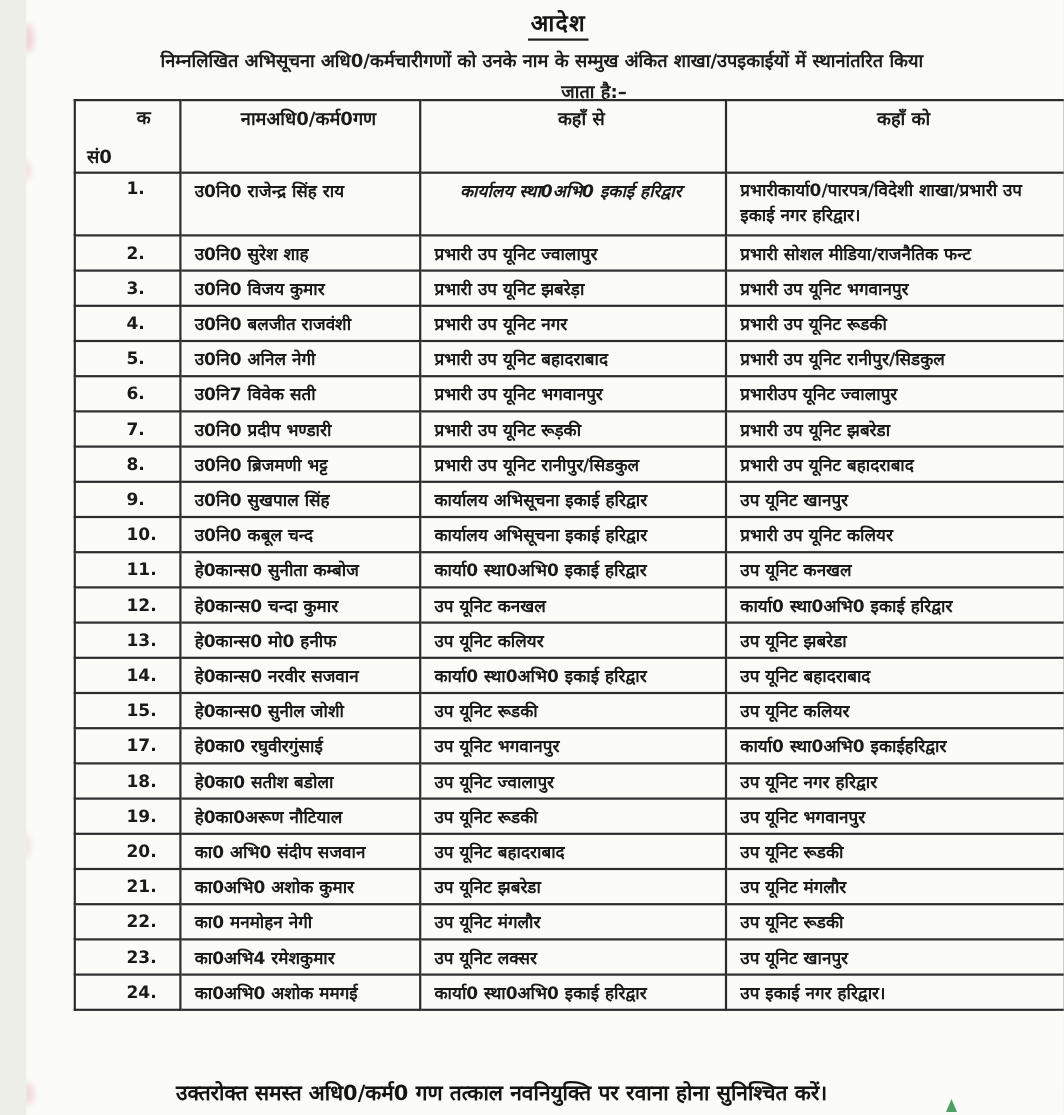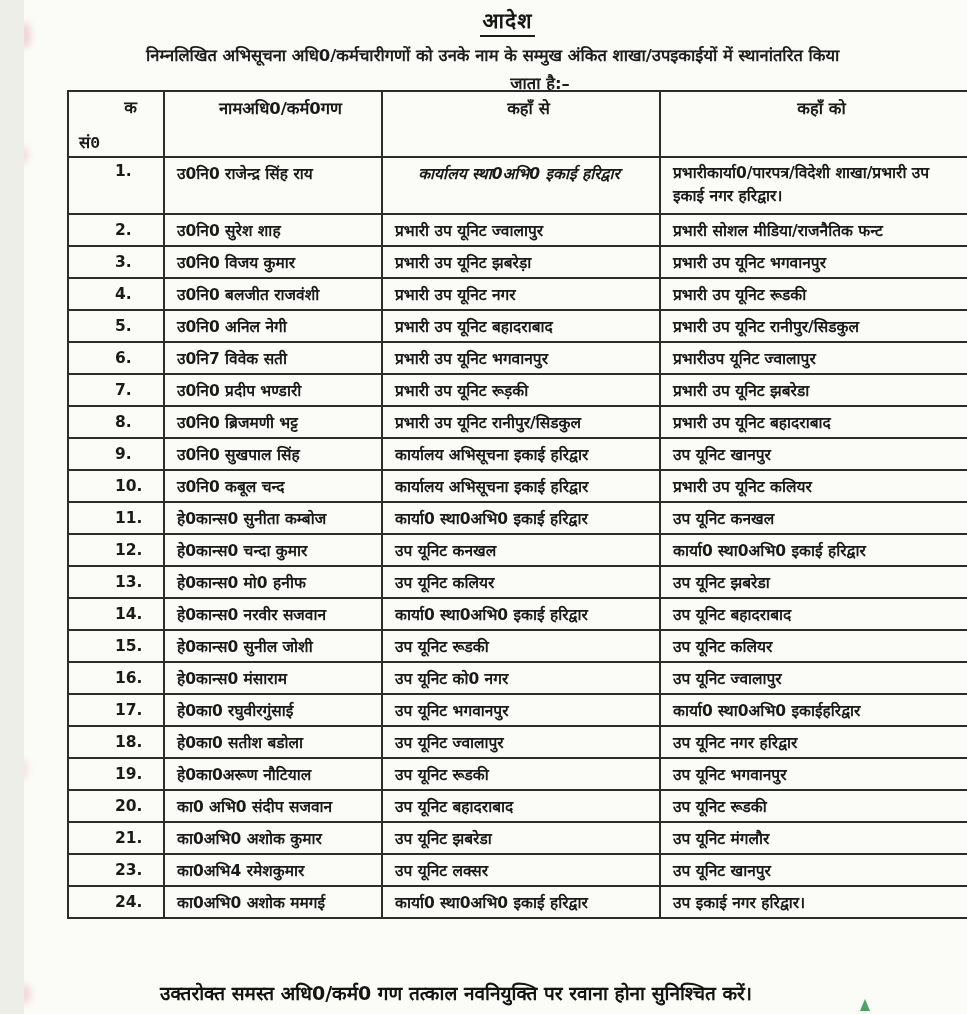--- a/index.html
+++ b/index.html
@@ -29,21 +29,21 @@
     border-collapse:collapse;table-layout:fixed;
   }
   th,td{
     border:2px solid #2c2c2c;color:#1a1a1a;font-weight:600;
     overflow:hidden;word-wrap:break-word;
   }
   thead th{height:59px;vertical-align:top;padding-top:4px;font-size:16.5px;}
   thead th.c-name,thead th.c-from,thead th.c-to{text-align:center;padding-left:16px;}
   th.c-sn{padding:0;}
   th.c-sn .k{text-align:right;padding:3px 26px 0 0;}
-  th.c-sn .s{text-align:left;padding:12px 4px 0 10px;font-family:Liberation Mono, monospace;}
+  th.c-sn .s{text-align:left;padding:12px 4px 0 10px;}
   tbody td{font-size:15.5px;}
   tbody tr{height:32px;}
   tbody tr.first{height:57px;}
   td.sn{padding-left:46px;vertical-align:middle;}
   td.name,td.from,td.to{padding-left:12px;padding-right:6px;vertical-align:middle;}
   tr.first td{vertical-align:top;padding-top:4px;}
   tr.first td.from{text-align:center;padding-left:2px;font-style:italic;}
   tr.first td.to{line-height:23px;border-radius:27px;}
   .footer{
     position:absolute;left:136px;top:980px;white-space:nowrap;
@@ -185,26 +185,20 @@
           <td class="from">कार्या0 स्था0अभि0 इकाई हरिद्वार</td>
           <td class="to">उप यूनिट बहादराबाद</td>
         </tr>
         <tr>
           <td class="sn">15.</td>
           <td class="name">हे0कान्स0 सुनील जोशी</td>
           <td class="from">उप यूनिट रूडकी</td>
           <td class="to">उप यूनिट कलियर</td>
         </tr>
         <tr>
-          <td class="sn">16.</td>
-          <td class="name">हे0कान्स0 मंसाराम</td>
-          <td class="from">उप यूनिट को0 नगर</td>
-          <td class="to">उप यूनिट ज्वालापुर</td>
-        </tr>
-        <tr>
           <td class="sn">17.</td>
           <td class="name">हे0का0 रघुवीरगुंसाई</td>
           <td class="from">उप यूनिट भगवानपुर</td>
           <td class="to">कार्या0 स्था0अभि0 इकाईहरिद्वार</td>
         </tr>
         <tr>
           <td class="sn">18.</td>
           <td class="name">हे0का0 सतीश बडोला</td>
           <td class="from">उप यूनिट ज्वालापुर</td>
           <td class="to">उप यूनिट नगर हरिद्वार</td>
@@ -221,20 +215,26 @@
           <td class="from">उप यूनिट बहादराबाद</td>
           <td class="to">उप यूनिट रूडकी</td>
         </tr>
         <tr>
           <td class="sn">21.</td>
           <td class="name">का0अभि0 अशोक कुमार</td>
           <td class="from">उप यूनिट झबरेडा</td>
           <td class="to">उप यूनिट मंगलौर</td>
         </tr>
         <tr>
+          <td class="sn">22.</td>
+          <td class="name">का0 मनमोहन नेगी</td>
+          <td class="from">उप यूनिट मंगलौर</td>
+          <td class="to">उप यूनिट रूडकी</td>
+        </tr>
+        <tr>
           <td class="sn">23.</td>
           <td class="name">का0अभि4 रमेशकुमार</td>
           <td class="from">उप यूनिट लक्सर</td>
           <td class="to">उप यूनिट खानपुर</td>
         </tr>
         <tr>
           <td class="sn">24.</td>
           <td class="name">का0अभि0 अशोक ममगई</td>
           <td class="from">कार्या0 स्था0अभि0 इकाई हरिद्वार</td>
           <td class="to">उप इकाई नगर हरिद्वार।</td>

